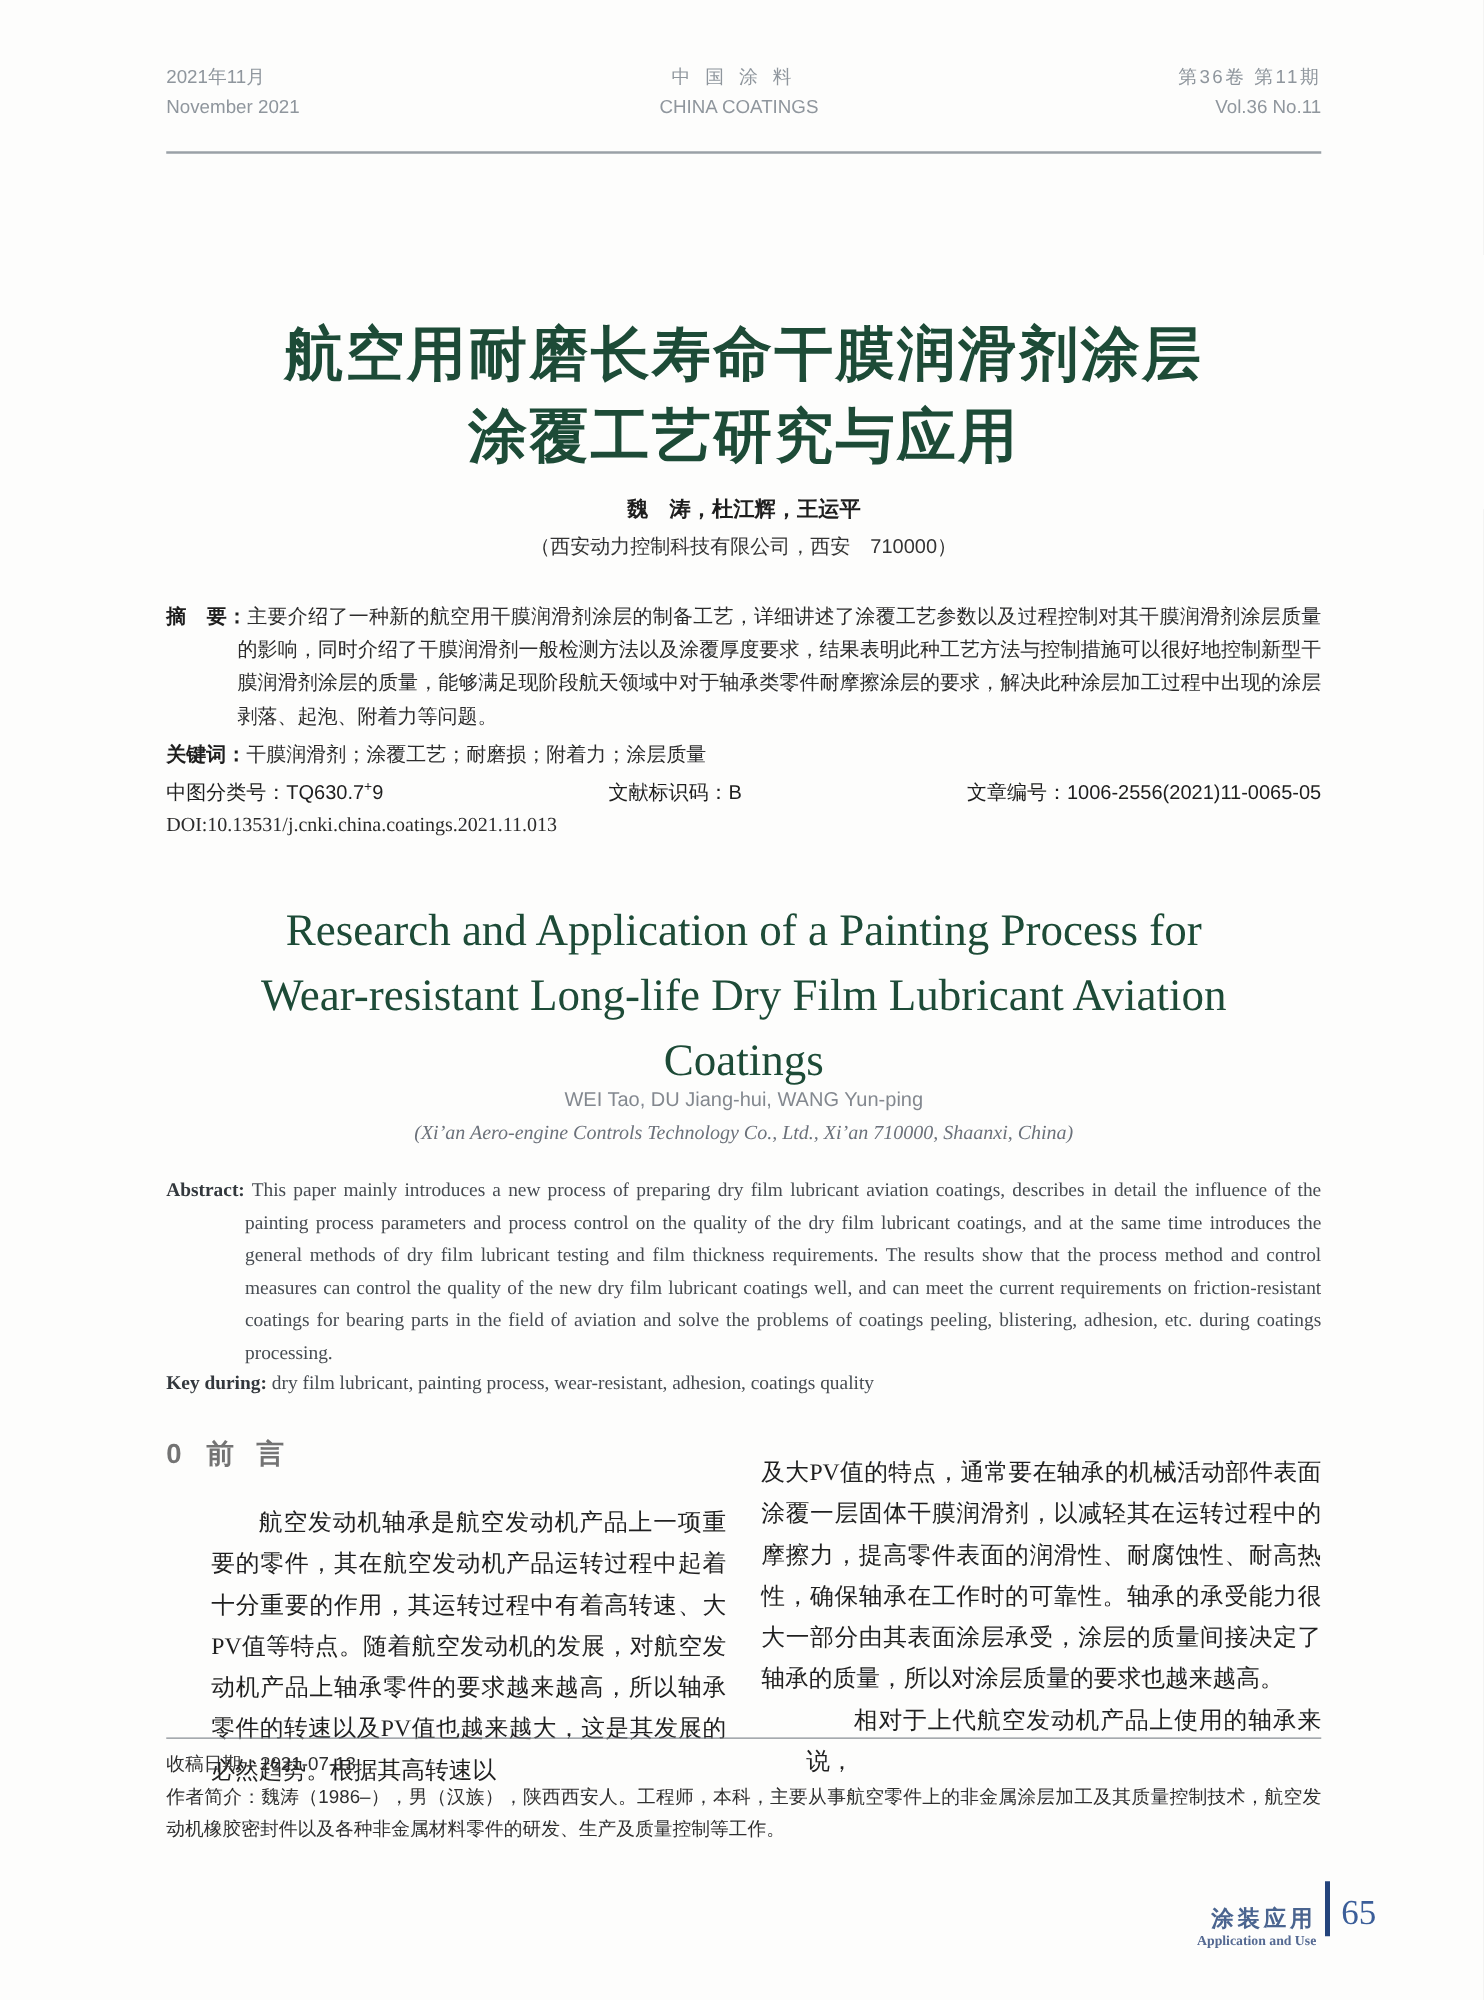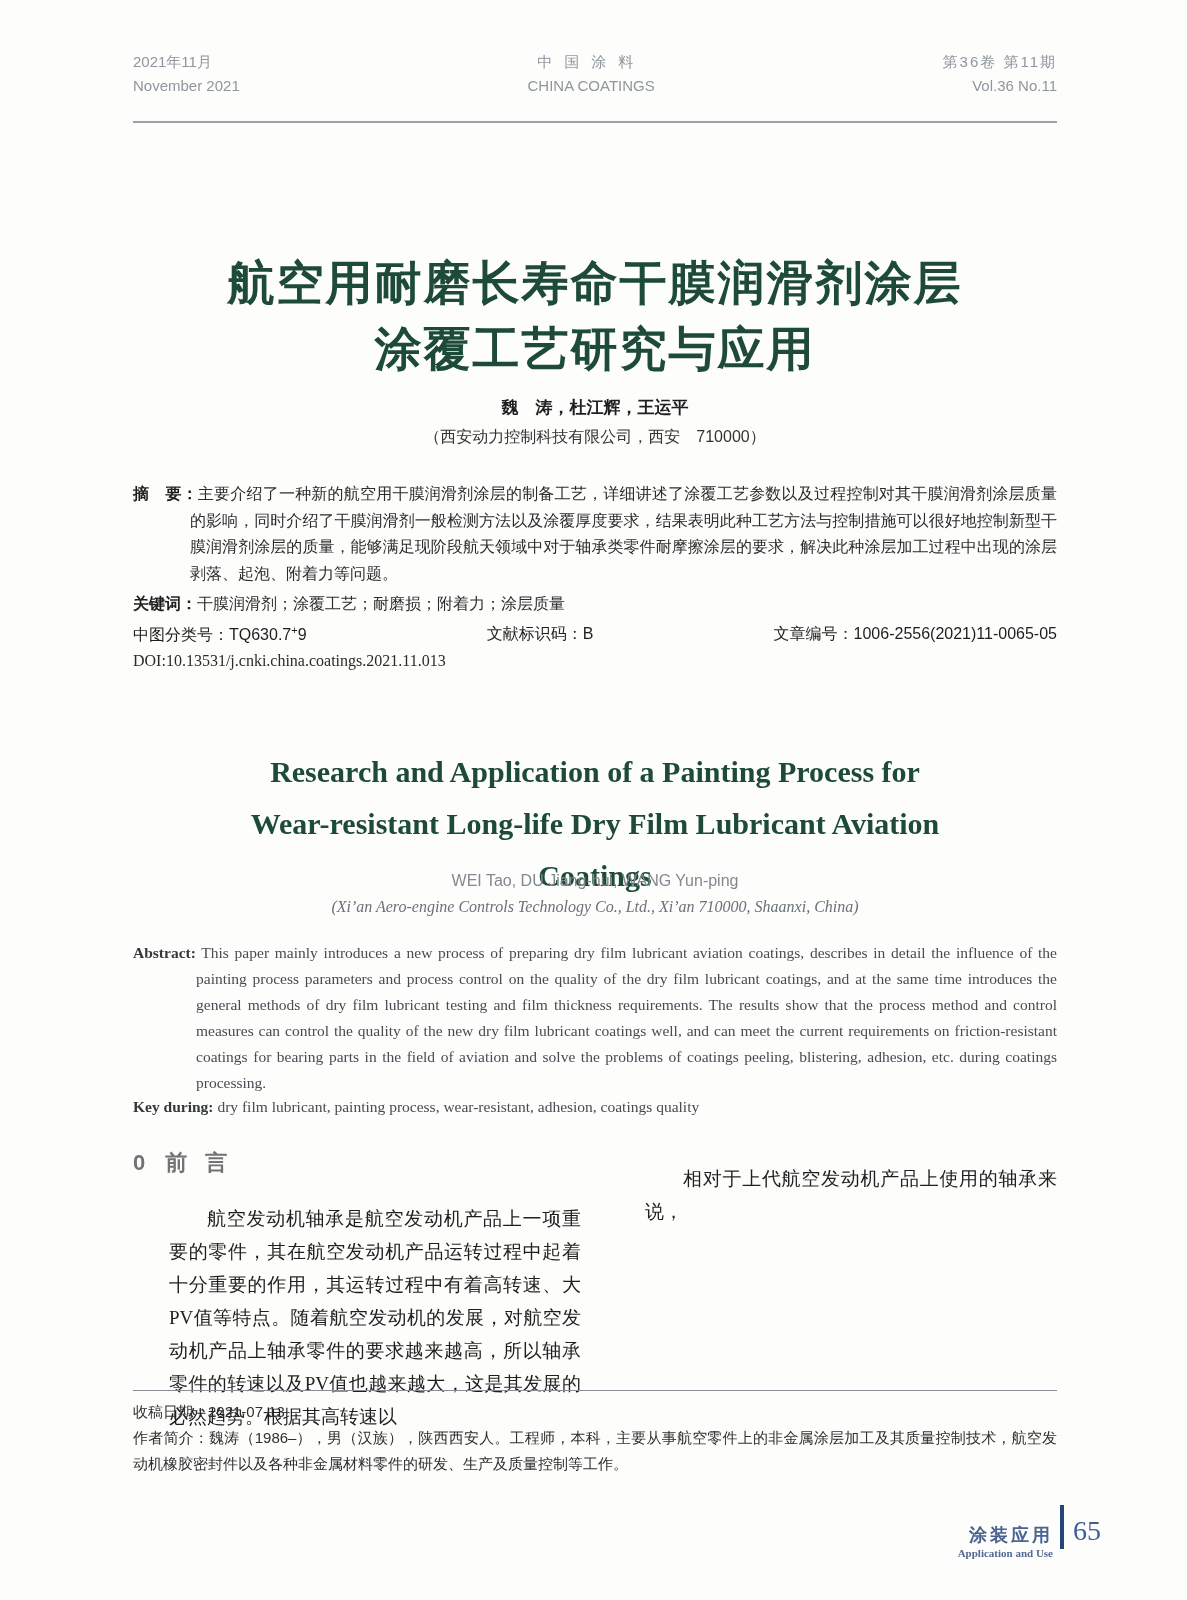--- a/index.html
+++ b/index.html
@@ -30,21 +30,21 @@
 
   
   .cn-abstract { top: 481px; font-size: 16px; line-height: 26.5px; text-align: justify; color: #2c2c2c; padding-left: 57px; text-indent: -57px; box-sizing: border-box; width: 924px; }
   .cn-abstract b, .cn-keywords b { font-weight: bold; color: #1e1e1e; }
   .cn-keywords { top: 594px; font-size: 16px; color: #2c2c2c; }
   .meta-row { top: 624px; display: flex; justify-content: space-between; font-size: 16px; color: #1e1e1e; }
   .meta-row sup { font-size: 11px; }
   .doi-line { top: 652px; font-family: "Liberation Serif", serif; font-size: 16px; color: #2b2b2b; }
 
   
-  .en-title { top: 746px; text-align: center; color: #1d4b37; font-family: "Liberation Serif", serif; font-weight: bold; font-size: 30px; line-height: 52px; }
+  .en-title { top: 718px; text-align: center; color: #1d4b37; font-family: "Liberation Serif", serif; font-weight: normal; font-size: 36px; line-height: 52px; }
   .en-authors { top: 872px; text-align: center; font-size: 16px; color: #83888f; }
   .en-affil { top: 898px; text-align: center; font-family: "Liberation Serif", serif; font-style: italic; font-size: 16px; color: #6b717a; }
 
   
   .en-abstract { top: 940px; font-family: "Liberation Serif", serif; font-size: 15.5px; line-height: 26px; text-align: justify; color: #474c52; padding-left: 63px; text-indent: -63px; box-sizing: border-box; width: 924px; }
   .en-abstract b, .en-keywords b { font-weight: bold; color: #33383d; font-family: "Liberation Serif", serif; }
   .en-keywords { top: 1098px; font-family: "Liberation Serif", serif; font-size: 15.5px; color: #474c52; }
 
   
   .body-cols { top: 1148px; display: flex; justify-content: space-between; }
@@ -115,20 +115,21 @@
 
   <div class="abs en-abstract"><b>Abstract:</b> <span>This paper mainly introduces a new process of preparing dry film lubricant aviation coatings, describes in detail the influence of the painting process parameters and process control on the quality of the dry film lubricant coatings, and at the same time introduces the general methods of dry film lubricant testing and film thickness requirements. The results show that the process method and control measures can control the quality of the new dry film lubricant coatings well, and can meet the current requirements on friction-resistant coatings for bearing parts in the field of aviation and solve the problems of coatings peeling, blistering, adhesion, etc. during coatings processing.</span></div>
   <div class="abs en-keywords"><b>Key during:</b> <span>dry film lubricant, painting process, wear-resistant, adhesion, coatings quality</span></div>
 
   <div class="abs body-cols">
     <div class="col col-left">
       <div class="sec-heading"><span class="h-num">0</span><span class="h-txt">前言</span></div>
       <p class="body-p indent">航空发动机轴承是航空发动机产品上一项重要的零件，其在航空发动机产品运转过程中起着十分重要的作用，其运转过程中有着高转速、大PV值等特点。随着航空发动机的发展，对航空发动机产品上轴承零件的要求越来越高，所以轴承零件的转速以及PV值也越来越大，这是其发展的必然趋势。根据其高转速以</p>
     </div>
     <div class="col col-right">
+      <p class="body-p">及大PV值的特点，通常要在轴承的机械活动部件表面涂覆一层固体干膜润滑剂，以减轻其在运转过程中的摩擦力，提高零件表面的润滑性、耐腐蚀性、耐高热性，确保轴承在工作时的可靠性。轴承的承受能力很大一部分由其表面涂层承受，涂层的质量间接决定了轴承的质量，所以对涂层质量的要求也越来越高。</p>
       <p class="body-p indent">相对于上代航空发动机产品上使用的轴承来说，</p>
     </div>
   </div>
 
   <div class="abs footnote">
     <span class="fn-line">收稿日期：2021-07-13</span>
     <span class="fn-line"><span>作者简介：</span><span>魏涛（1986–），男（汉族），陕西西安人。工程师，本科，主要从事航空零件上的非金属涂层加工及其质量控制技术，航空发动机橡胶密封件以及各种非金属材料零件的研发、生产及质量控制等工作。</span></span>
   </div>
 
   <div class="page-tag">

